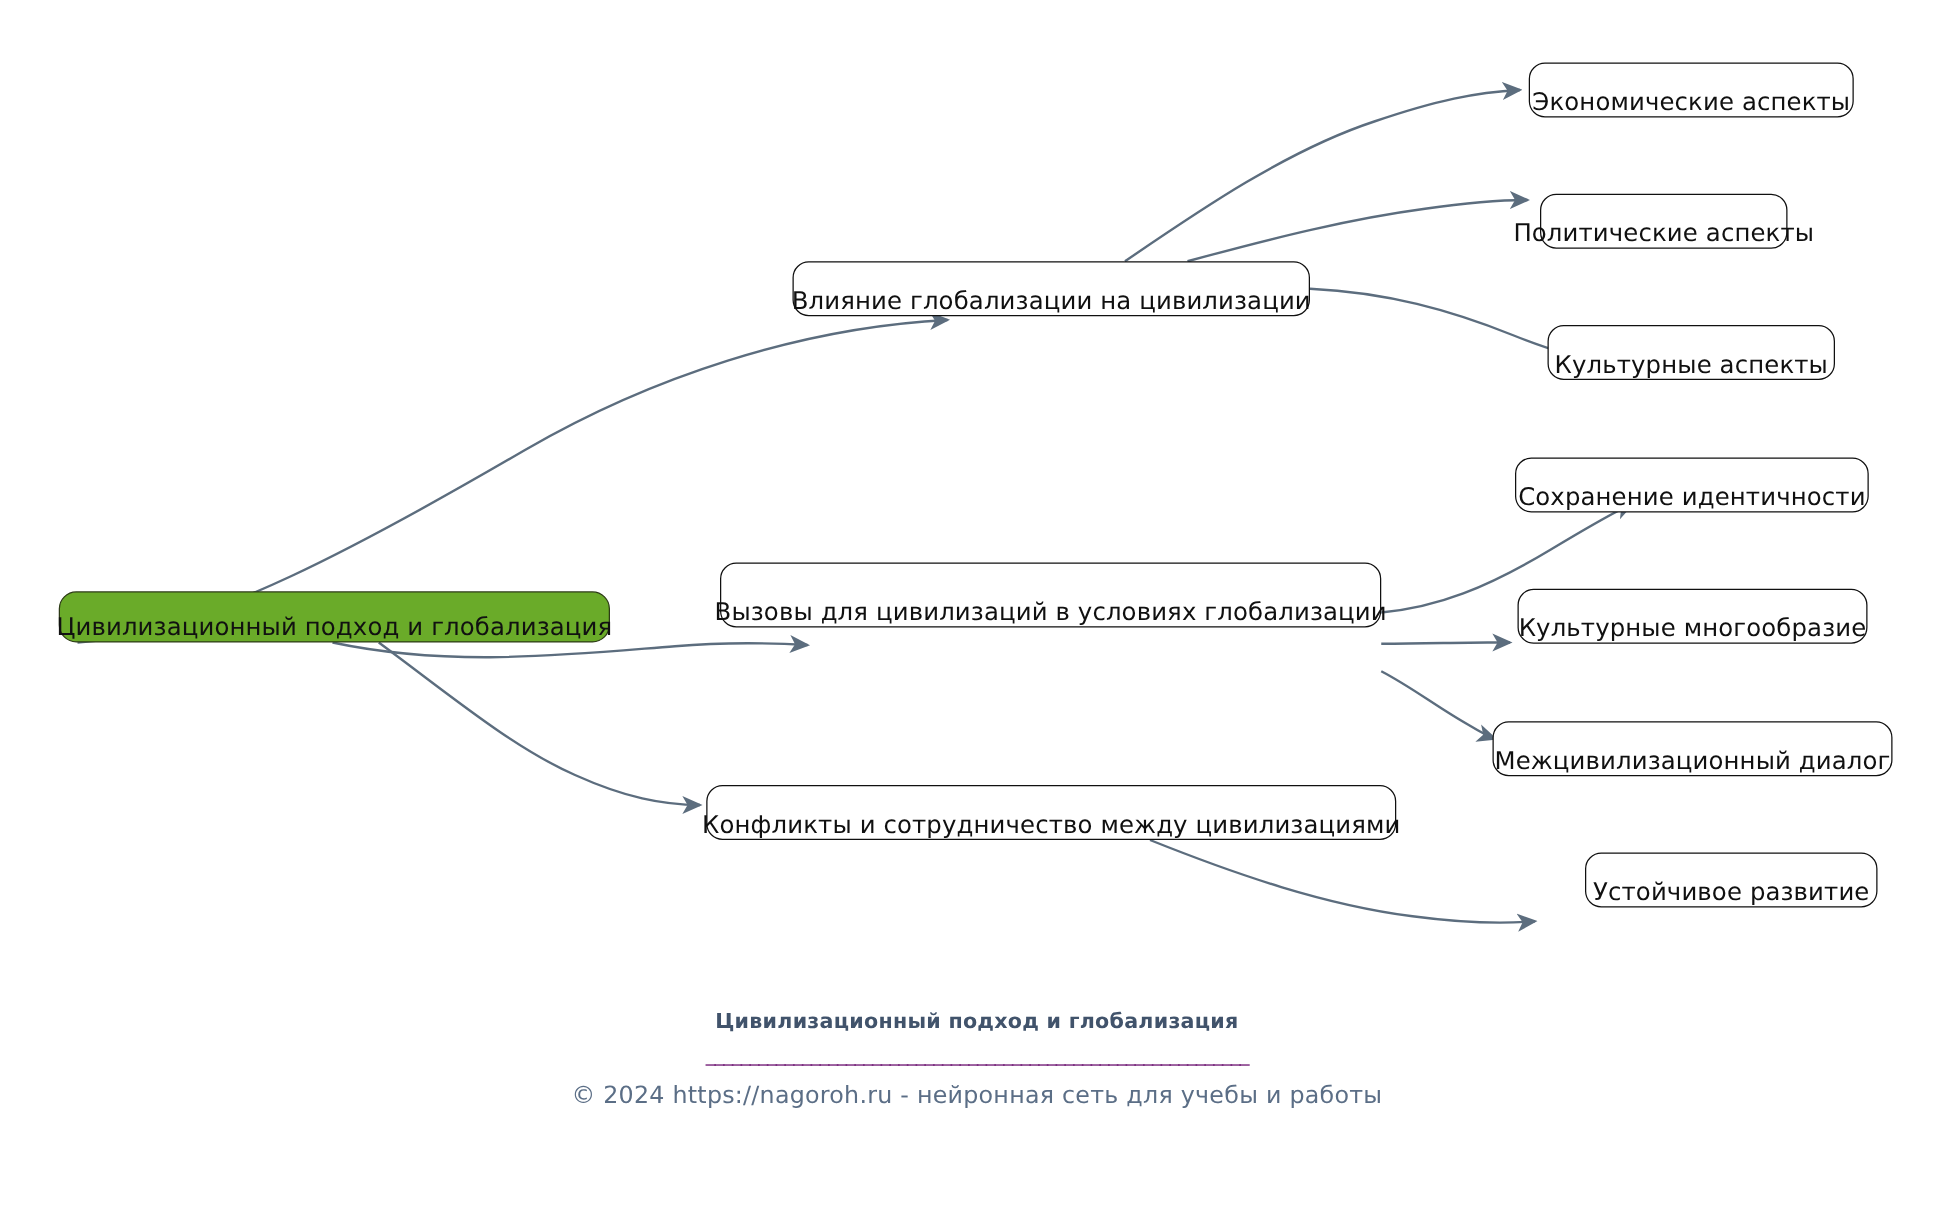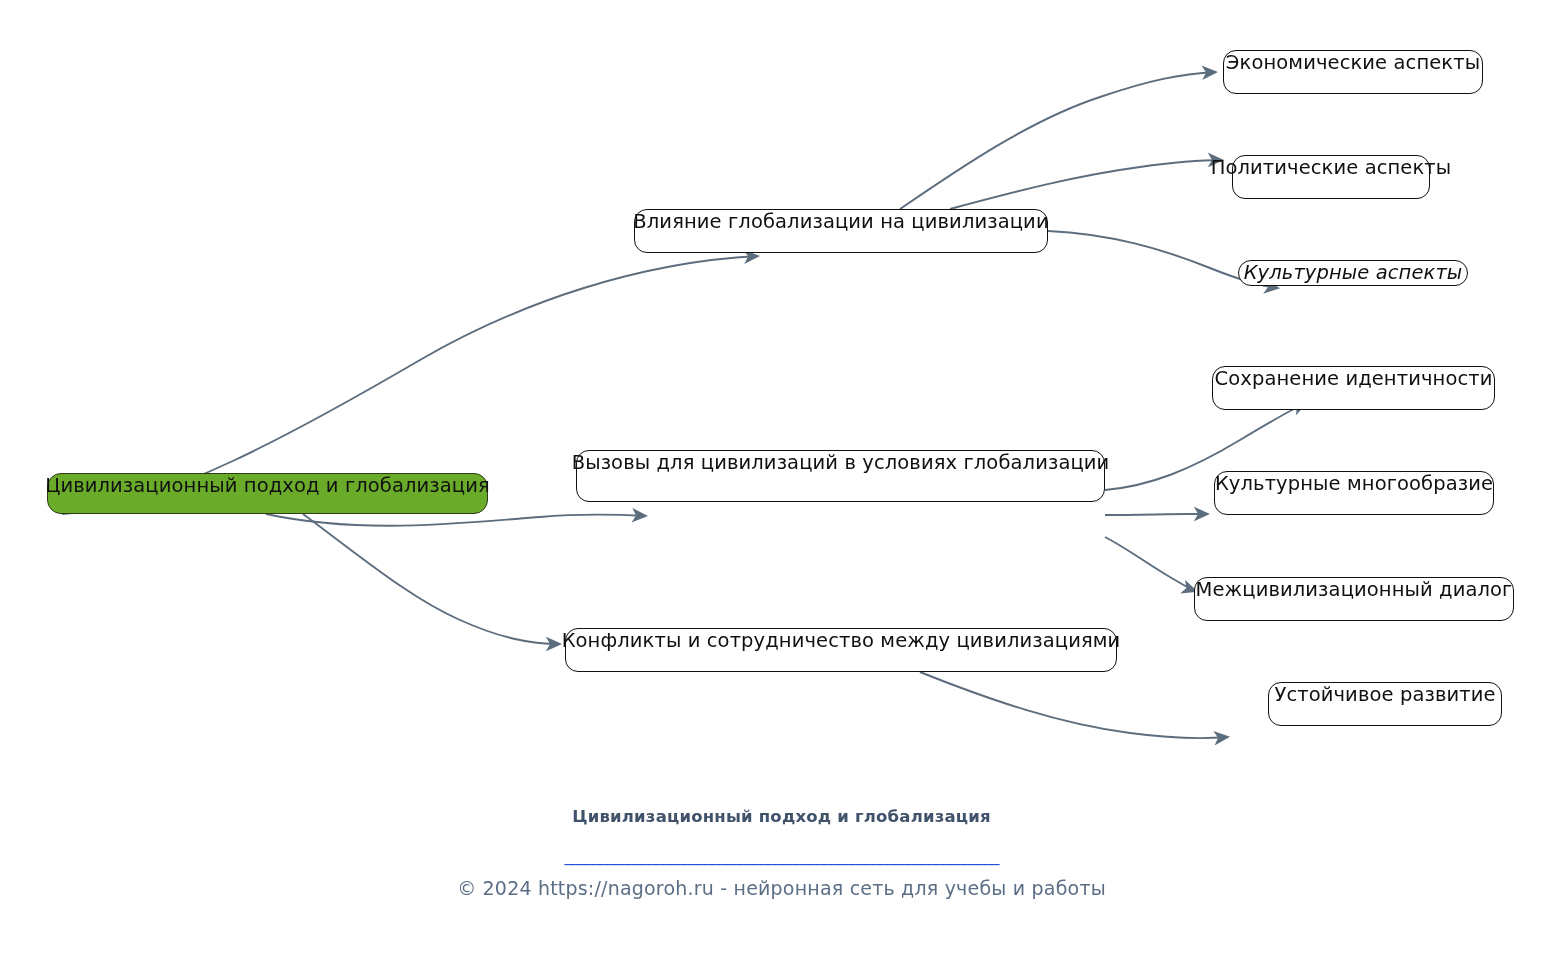--- a/index.html
+++ b/index.html
@@ -27,21 +27,21 @@
     left: 0; top: 0;
     width: 1563px;
     height: 971px;
     pointer-events: none;
   }
 
   .node {
     position: absolute;
     box-sizing: border-box;
     display: flex;
-    align-items: flex-start;
+    align-items: flex-end;
     justify-content: center;
     border: 1.6px solid #101010;
     border-radius: 13px;
     background: #ffffff;
     color: #101010;
     font-size: 19.5px;
     font-weight: 400;
     letter-spacing: 0.1px;
     white-space: nowrap;
     padding: 0 14px;
@@ -63,23 +63,23 @@
     text-align: center;
   }
   #footer-title {
     font-size: 16.5px;
     font-weight: bold;
     color: #41536b;
     letter-spacing: 0.2px;
     line-height: 1.3;
   }
   #footer-divider {
-    margin-top: 20px;
+    margin-top: 8px;
     font-size: 16px;
-    color: #1d4ed8;
+    color: #701a75;
     letter-spacing: -1px;
     line-height: 1.1;
     overflow: hidden;
     white-space: nowrap;
     height: 22px;
     font-style: italic;
   }
   #footer-credit {
     margin-top: 8px;
     font-size: 19px;
@@ -140,21 +140,21 @@
   </div>
 
   <div class="node" style="left:1223px; top:50px; width:260px; height:44px;">
     <span>Экономические аспекты</span>
   </div>
 
   <div class="node" style="left:1232px; top:155px; width:198px; height:44px;">
     <span>Политические аспекты</span>
   </div>
 
-  <div class="node" style="left:1238px; top:260px; width:230px; height:26px;font-style:italic;">
+  <div class="node" style="left:1238px; top:260px; width:230px; height:44px;">
     <span>Культурные аспекты</span>
   </div>
 
   <div class="node" style="left:1212px; top:366px; width:283px; height:44px;">
     <span>Сохранение идентичности</span>
   </div>
 
   <div class="node" style="left:1214px; top:471px; width:280px; height:44px;">
     <span>Культурные многообразие</span>
   </div>

